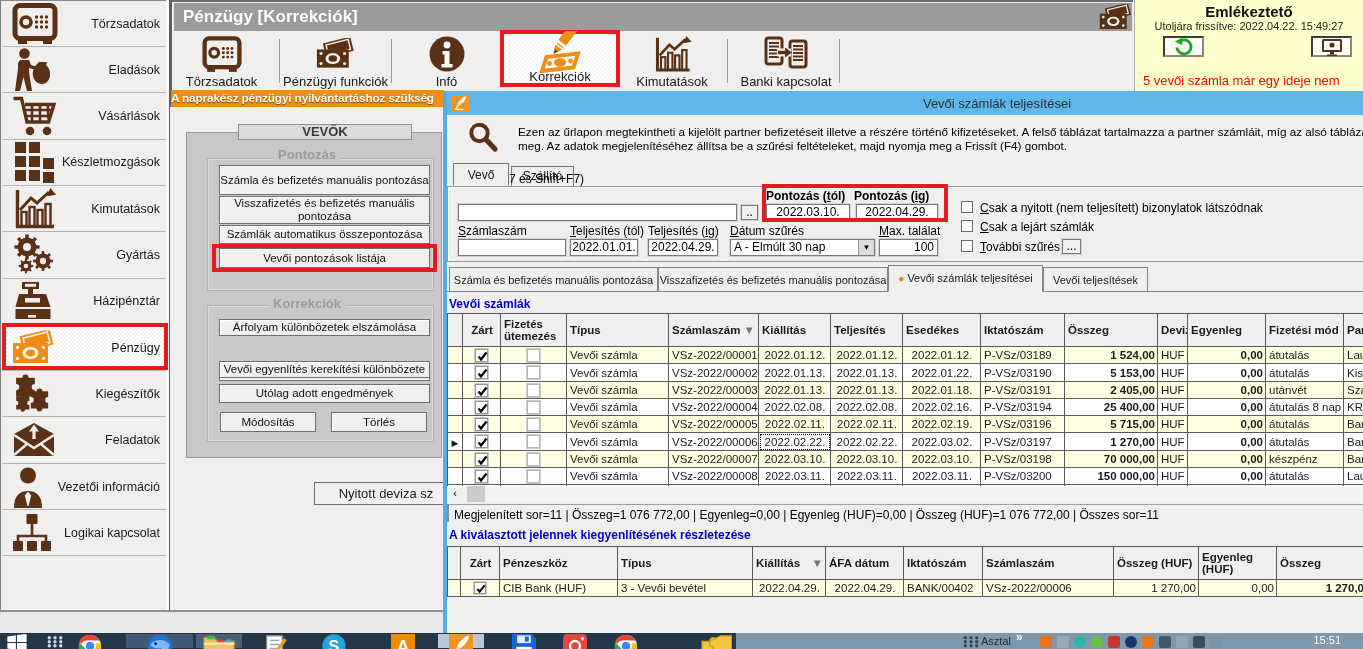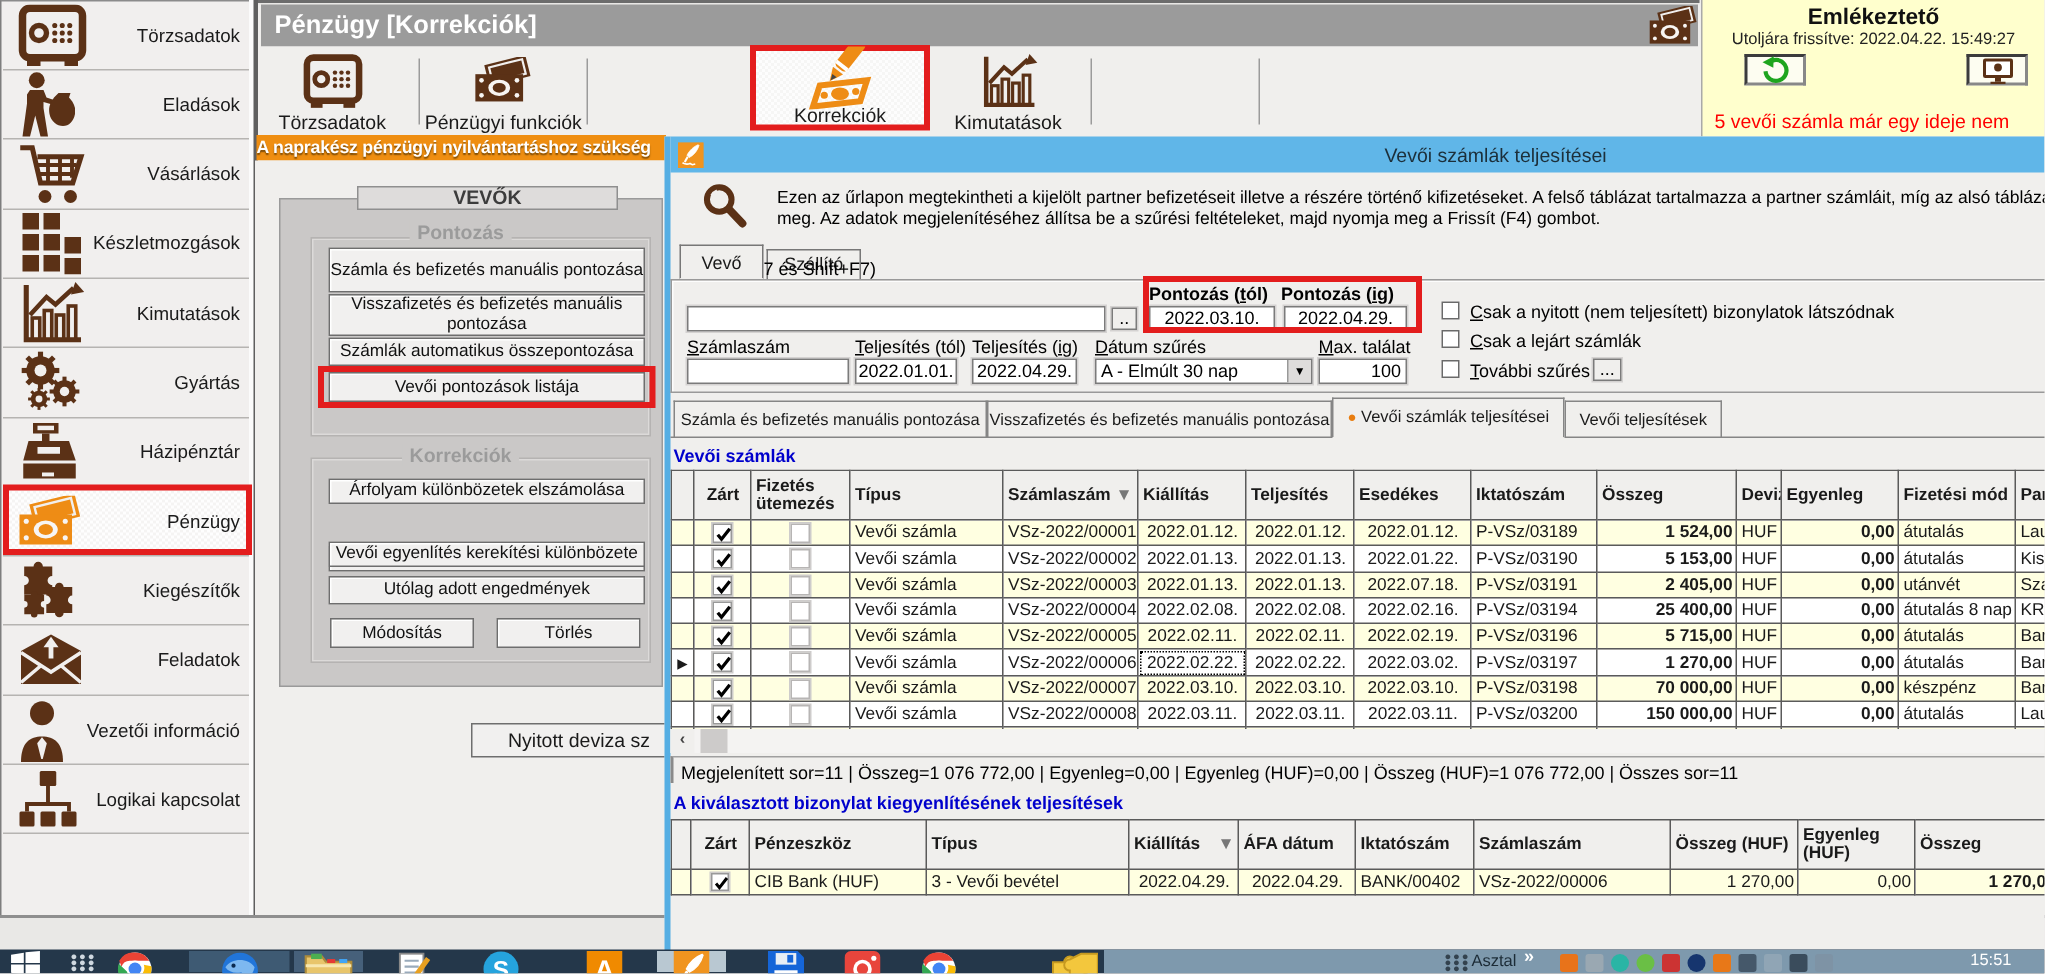--- a/index.html
+++ b/index.html
@@ -324,20 +324,32 @@
           <ellipse cx="18.5" cy="22.5" rx="4.8" ry="3.6" fill="#5b3116"></ellipse>
           <circle cx="5.5" cy="17" r="1.7" fill="#f7f5f3"></circle>
           <circle cx="31.5" cy="17" r="1.7" fill="#f7f5f3"></circle>
           <circle cx="5.5" cy="28" r="1.7" fill="#f7f5f3"></circle>
           <circle cx="31.5" cy="28" r="1.7" fill="#f7f5f3"></circle>
         </svg>
       </div>
       <div class="tlb">Pénzügyi funkciók</div>
     </div>
     <div class="tsep" style="left:217px;"></div>
+    <div class="tbtn" style="left:220px;width:105px;">
+      <div class="ich">
+        <svg width="38" height="38" viewBox="0 0 38 38">
+          <circle cx="19" cy="19" r="17.5" fill="#5b3116"></circle>
+          <g fill="#fff">
+            <circle cx="19" cy="10" r="3.4"></circle>
+            <path d="M14.5 16 h7 v13 h3 v3.5 h-11 v-3.5 h3 v-9.5 h-2 z"></path>
+          </g>
+        </svg>
+      </div>
+      <div class="tlb">Infó</div>
+    </div>
     <div id="korrbtn">
       <div class="tbtn" style="left:0px;width:112px;">
         <div class="ich">
           <svg width="44" height="42" viewBox="0 0 44 42">
             <path d="M4 40 L8.5 26 L40 22.5 L35.5 36.5 Z" fill="none" stroke="#ee8c15" stroke-width="4"></path>
             <ellipse cx="22" cy="31.5" rx="6" ry="4.2" fill="#ee8c15"></ellipse>
             <circle cx="11.5" cy="32.5" r="2.4" fill="#ee8c15"></circle>
             <circle cx="32.5" cy="30" r="2.4" fill="#ee8c15"></circle>
             <g transform="rotate(38 22 14)">
               <rect x="17.5" y="-9" width="9.5" height="24" rx="3" fill="#ee8c15"></rect>
@@ -360,20 +372,40 @@
             <rect x="25.5" y="22" width="5" height="16.5" stroke-width="2.4"></rect>
             <rect x="33.5" y="16" width="5" height="22.5" stroke-width="2.4"></rect>
             <path d="M8 22 L19 10 L25 15 L37 4" stroke-width="3"></path>
           </g>
           <polygon points="38.5,0 44,7 35,8" fill="#5b3116" transform="rotate(-4 39 4)"></polygon>
         </svg>
       </div>
       <div class="tlb">Kimutatások</div>
     </div>
     <div class="tsep" style="left:553px;"></div>
+    <div class="tbtn" style="left:556px;width:112px;">
+      <div class="ich">
+        <svg width="44" height="36" viewBox="0 0 44 36">
+          <g stroke="#5b3116" fill="none" stroke-width="3">
+            <rect x="2" y="2" width="16" height="26" rx="2.5"></rect>
+            <rect x="26" y="5" width="16" height="26" rx="2.5"></rect>
+          </g>
+          <g stroke="#5b3116" stroke-width="1.8">
+            <path d="M5 7 h10 M5 10.5 h10 M5 14 h10 M5 17.5 h10 M5 21 h10"></path>
+            <path d="M29 10 h10 M29 13.5 h10 M29 17 h10 M29 20.5 h10 M29 24 h10"></path>
+          </g>
+          <g>
+            <rect x="13" y="12.5" width="14" height="8" fill="#f1efee"></rect>
+            <path d="M14 16.5 h8" stroke="#5b3116" stroke-width="3.4"></path>
+            <polygon points="21,11.5 28,16.5 21,21.5" fill="#5b3116"></polygon>
+          </g>
+        </svg>
+      </div>
+      <div class="tlb">Banki kapcsolat</div>
+    </div>
     <div class="tsep" style="left:665px;"></div>
   </div>
 <div class="abs" id="moneytop"><svg width="34" height="27" viewBox="0 0 44 35">
       <g transform="rotate(-14 24 10)">
         <rect x="9" y="2" width="31" height="16" fill="#5b3116"></rect>
         <rect x="12" y="4.5" width="25" height="11" fill="none" stroke="#f1efee" stroke-width="1.6"></rect>
       </g>
       <rect x="1" y="12.5" width="35" height="20" fill="#5b3116"></rect>
       <ellipse cx="18.5" cy="22.5" rx="8" ry="6" fill="#f7f5f3"></ellipse>
       <ellipse cx="18.5" cy="22.5" rx="4.8" ry="3.6" fill="#5b3116"></ellipse>
@@ -561,21 +593,21 @@
           <tr class="rowy" style="height:17px;">
             <td class="c"></td>
             <td class="c"><span class="ckb"><svg width="11" height="11" viewBox="0 0 11 11">
                   <path d="M1.5 5.5 L4 8.5 L9.5 1.5" stroke="#000" stroke-width="2.2" fill="none"></path>
                 </svg></span></td>
             <td class="c"><span class="ckb" style="border-color:#b7b5b4;"></span></td>
             <td>Vevői számla</td>
             <td>VSz-2022/00003</td>
             <td style="text-align:center;">2022.01.13.</td>
             <td style="text-align:center;">2022.01.13.</td>
-            <td style="text-align:center;">2022.07.18.</td>
+            <td style="text-align:center;">2022.01.18.</td>
             <td>P-VSz/03191</td>
             <td class="num">2 405,00</td>
             <td>HUF</td>
             <td class="num">0,00</td>
             <td>utánvét</td>
             <td>Szał</td>
           </tr>
           <tr class="roww" style="height:17px;">
             <td class="c"></td>
             <td class="c"><span class="ckb"><svg width="11" height="11" viewBox="0 0 11 11">
@@ -683,21 +715,21 @@
             <td></td>
           </tr>
         </tbody>
       </table>
   </div>
   <div id="hscroll">
       <div class="ar">‹</div>
       <div class="th"></div>
     </div>
   <div id="statusline">Megjelenített sor=11 | Összeg=1 076 772,00 | Egyenleg=0,00 | Egyenleg (HUF)=0,00 | Összeg (HUF)=1 076 772,00 | Összes sor=11</div>
-  <div class="bluelbl" style="left:2px;top:437px;">A kiválasztott bizonylat kiegyenlítésének teljesítések</div>
+  <div class="bluelbl" style="left:2px;top:437px;">A kiválasztott jelennek kiegyenlítésének részletezése</div>
 
   <div style="position:absolute;left:0px;top:455px;width:924px;height:52px;overflow:hidden;">
     <table class="grid" id="bottable" style="width: 919px;">
         <colgroup>
           <col style="width:13px">
           <col style="width:39px">
           <col style="width:118px">
           <col style="width:135px">
           <col style="width:73px">
           <col style="width:78px">

